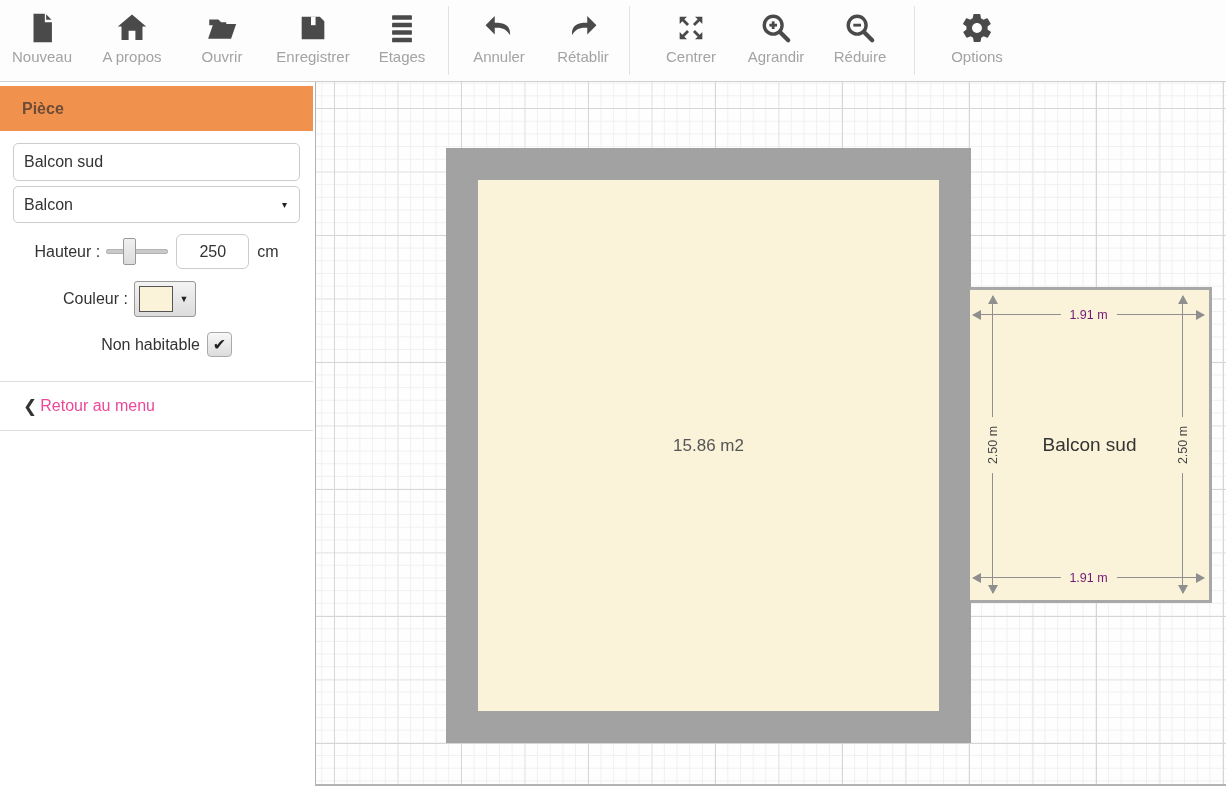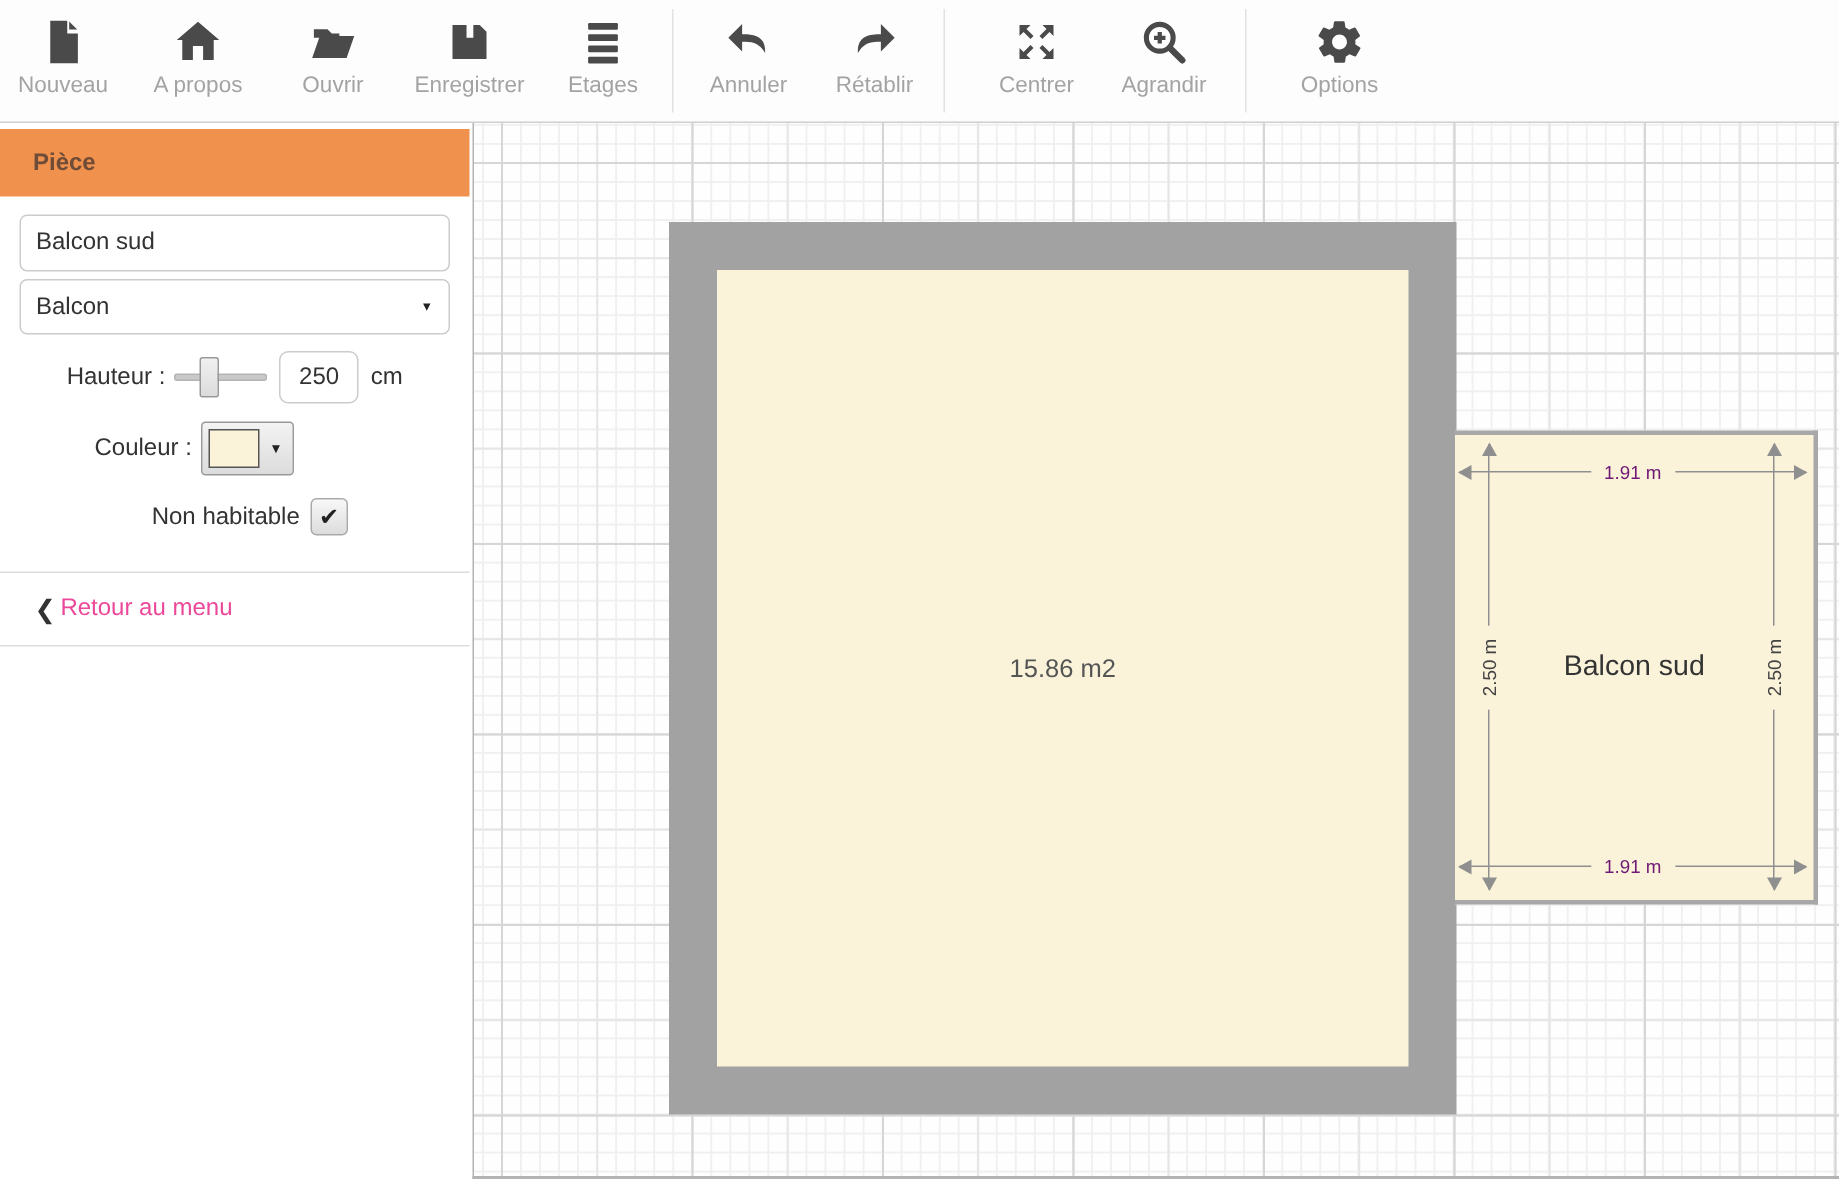--- a/index.html
+++ b/index.html
@@ -30,21 +30,21 @@
             font-size:16px; color:#333; line-height:35px; padding:0 10px; cursor:pointer; }
   .select .caret { position:absolute; right:12px; top:0; font-size:10px; color:#222; }
   .row { display:flex; align-items:center; justify-content:center; }
   .row .lbl { font-size:16px; color:#333; }
   .row-hauteur { margin-top:11px; }
   .slider { position:relative; width:62px; height:27px; margin:0 8px 0 6px; }
   .slider .track { position:absolute; top:11px; left:0; width:62px; height:5px;
                    background:#c9c9c9; border:1px solid #b3b3b3; border-radius:2px; }
   .slider .handle { position:absolute; top:0; left:17px; width:13px; height:27px;
                     background:linear-gradient(#f0f0f0,#dcdcdc); border:1px solid #999; border-radius:2px; cursor:pointer; }
-  .num-input { width:53px; height:35px; border:1px solid #ccc; border-radius:6px;
+  .num-input { width:73px; height:35px; border:1px solid #ccc; border-radius:6px;
                text-align:center; font-size:16px; color:#333; font-family:"Liberation Sans", sans-serif; }
   .unit { font-size:16px; color:#333; margin-left:8px; }
   .row-couleur { margin-top:12px; justify-content:flex-start; padding-left:63px; }
   .color-btn { width:62px; height:36px; margin-left:6px; border:1px solid #999; border-radius:3px;
                background:linear-gradient(#f3f3f3,#dcdcdc); display:flex; align-items:stretch; cursor:pointer; padding:0; }
   .color-btn .swatch { flex:1; margin:4px 0 4px 4px; background:#faf2d9; border:1px solid #555; }
   .color-btn .caret2 { width:22px; display:flex; align-items:center; justify-content:center;
                        font-size:9px; color:#222; }
   .row-habitable { margin-top:15px;padding-left:20px; }
   .checkbox { width:25px; height:25px; margin-left:7px; border:1px solid #aaa; border-radius:4px;
@@ -181,20 +181,30 @@
       <span class="tb-icon">
         <svg width="34" height="34" viewBox="0 0 24 24">
             <circle cx="10" cy="10" r="6.3" fill="none" stroke="#4a4a4a" stroke-width="2.4"></circle>
             <line x1="14.8" y1="14.8" x2="20.6" y2="20.6" stroke="#4a4a4a" stroke-width="3" stroke-linecap="round"></line>
             <line x1="7.3" y1="10" x2="12.7" y2="10" stroke="#4a4a4a" stroke-width="2"></line>
             <line x1="10" y1="7.3" x2="10" y2="12.7" stroke="#4a4a4a" stroke-width="2"></line>
           </svg>
       </span>
       <span class="tb-label">Agrandir</span>
     </div>
+    <div class="tb-btn w84">
+      <span class="tb-icon">
+        <svg width="34" height="34" viewBox="0 0 24 24">
+            <circle cx="10" cy="10" r="6.3" fill="none" stroke="#4a4a4a" stroke-width="2.4"></circle>
+            <line x1="14.8" y1="14.8" x2="20.6" y2="20.6" stroke="#4a4a4a" stroke-width="3" stroke-linecap="round"></line>
+            <line x1="7.3" y1="10" x2="12.7" y2="10" stroke="#4a4a4a" stroke-width="2"></line>
+          </svg>
+      </span>
+      <span class="tb-label">Réduire</span>
+    </div>
 
     <div class="tb-sep mL12"></div>
 
     <div class="tb-btn w88 mL12">
       <span class="tb-icon">
         <svg width="34" height="34" viewBox="0 0 24 24" fill="#4a4a4a">
             <path d="M19.4 13c.1-.3.1-.6.1-1s0-.7-.1-1l2.1-1.6c.2-.2.2-.4.1-.6l-2-3.4c-.1-.2-.4-.3-.6-.2l-2.5 1c-.5-.4-1.1-.7-1.7-1l-.4-2.6c0-.2-.2-.4-.5-.4h-4c-.2 0-.4.2-.5.4l-.4 2.6c-.6.2-1.1.6-1.7 1l-2.5-1c-.2-.1-.5 0-.6.2l-2 3.4c-.1.2-.1.5.1.6L4.6 11c0 .3-.1.6-.1 1s0 .7.1 1l-2.1 1.6c-.2.2-.2.4-.1.6l2 3.4c.1.2.4.3.6.2l2.5-1c.5.4 1.1.7 1.7 1l.4 2.6c0 .2.2.4.5.4h4c.2 0 .4-.2.5-.4l.4-2.6c.6-.2 1.1-.6 1.7-1l2.5 1c.2.1.5 0 .6-.2l2-3.4c.1-.2.1-.5-.1-.6L19.4 13zM12 15.5c-1.9 0-3.5-1.6-3.5-3.5s1.6-3.5 3.5-3.5 3.5 1.6 3.5 3.5-1.6 3.5-3.5 3.5z"></path>
           </svg>
       </span>
       <span class="tb-label">Options</span>

